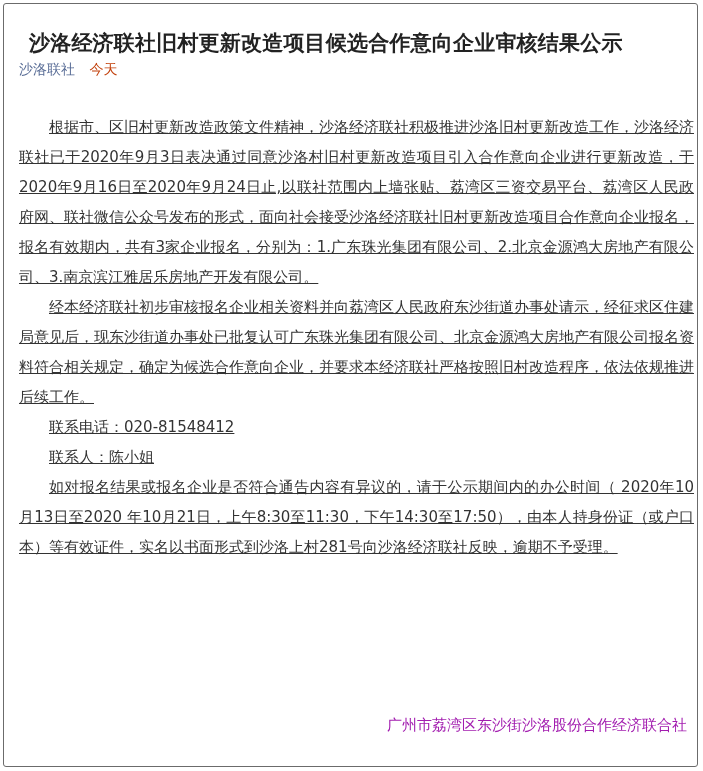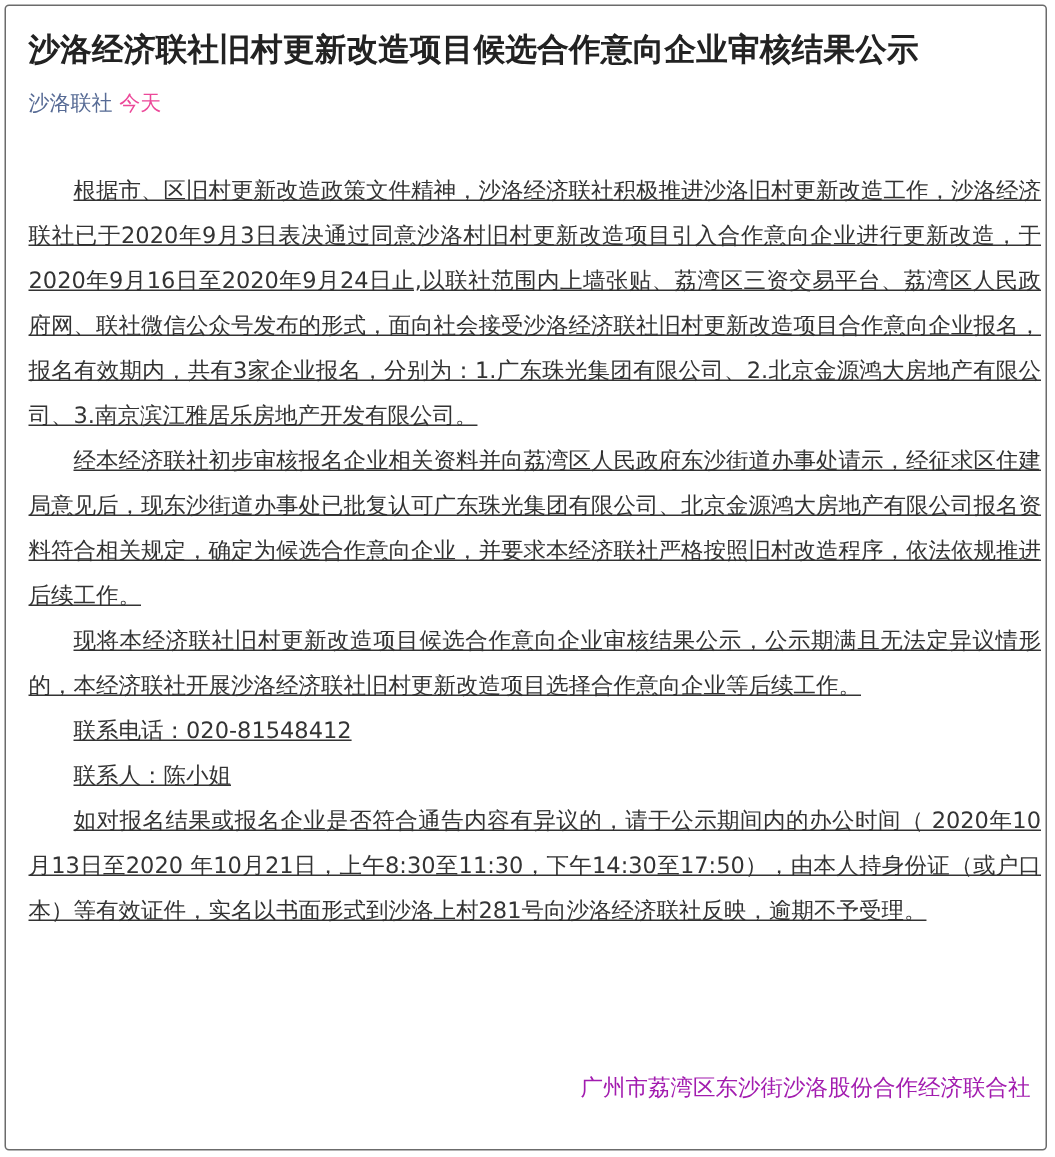--- a/index.html
+++ b/index.html
@@ -2,27 +2,27 @@
 <html><head>
   <meta charset="utf-8">
   <style>
     html, body { margin: 0; padding: 0; background: #ffffff; }
     body { width: 703px; height: 771px; overflow: hidden; font-family: "DejaVu Sans", "Liberation Sans", sans-serif; }
     .frame {
       position: absolute; left: 3px; top: 3px; width: 695px; height: 764px;
       border: 1px solid #6b6b6b; border-radius: 3px; box-sizing: border-box; background: #fff;
     }
     .title {
-      position: absolute; left: 15px; top: 14px; margin: 0;
+      position: absolute; left: 15px; top: 14px; margin: 10px;
       font-size: 21px; font-weight: bold; color: #222222; letter-spacing: 0.2px;
       line-height: 30px; white-space: nowrap;
     }
     .meta { position: absolute; left: 15px; top: 55px; font-size: 14px; line-height: 20px; white-space: nowrap; }
     .meta .source { color: #576b95; }
-    .meta .date { color: #ec4899; }
+    .meta .date { color: #c2410c; margin-left: 10px; }
     .body {
       position: absolute; left: 15px; top: 108px; width: 675px;
       font-size: 15px; color: #333333; line-height: 30px;
     }
     .body p { margin: 0; text-indent: 2em; text-align: justify; text-decoration: underline; }
     .sig { position: absolute; right: 10px; font-size: 15px; color: #a21caf; line-height: 30px; white-space: nowrap; text-align: right; }
     .sig.org { top: 706px; }
     .sig.dt { top: 736px; }
   </style>
 </head>
@@ -31,20 +31,19 @@
 <div class="frame">
   <h1 class="title">沙洛经济联社旧村更新改造项目候选合作意向企业审核结果公示</h1>
   <div class="meta">
     <span class="source">沙洛联社</span>
     <span class="date">今天</span>
   </div>
 
   <div class="body">
     <p>根据市、区旧村更新改造政策文件精神，沙洛经济联社积极推进沙洛旧村更新改造工作，沙洛经济联社已于2020年9月3日表决通过同意沙洛村旧村更新改造项目引入合作意向企业进行更新改造，于2020年9月16日至2020年9月24日止,以联社范围内上墙张贴、荔湾区三资交易平台、荔湾区人民政府网、联社微信公众号发布的形式，面向社会接受沙洛经济联社旧村更新改造项目合作意向企业报名，报名有效期内，共有3家企业报名，分别为：1.广东珠光集团有限公司、2.北京金源鸿大房地产有限公司、3.南京滨江雅居乐房地产开发有限公司。</p>
     <p>经本经济联社初步审核报名企业相关资料并向荔湾区人民政府东沙街道办事处请示，经征求区住建局意见后，现东沙街道办事处已批复认可广东珠光集团有限公司、北京金源鸿大房地产有限公司报名资料符合相关规定，确定为候选合作意向企业，并要求本经济联社严格按照旧村改造程序，依法依规推进后续工作。</p>
-    <p>现将本经济联社旧村更新改造项目候选合作意向企业审核结果公示，公示期满且无法定异议情形的，本经济联社开展沙洛经济联社旧村更新改造项目选择合作意向企业等后续工作。</p>
     <p>联系电话：020-81548412</p>
     <p>联系人：陈小姐</p>
     <p>如对报名结果或报名企业是否符合通告内容有异议的，请于公示期间内的办公时间（ 2020年10月13日至2020 年10月21日，上午8:30至11:30，下午14:30至17:50），由本人持身份证（或户口本）等有效证件，实名以书面形式到沙洛上村281号向沙洛经济联社反映，逾期不予受理。</p>
   </div>
 
   <div class="sig org">广州市荔湾区东沙街沙洛股份合作经济联合社</div>
 </div>
 
 </body></html>

